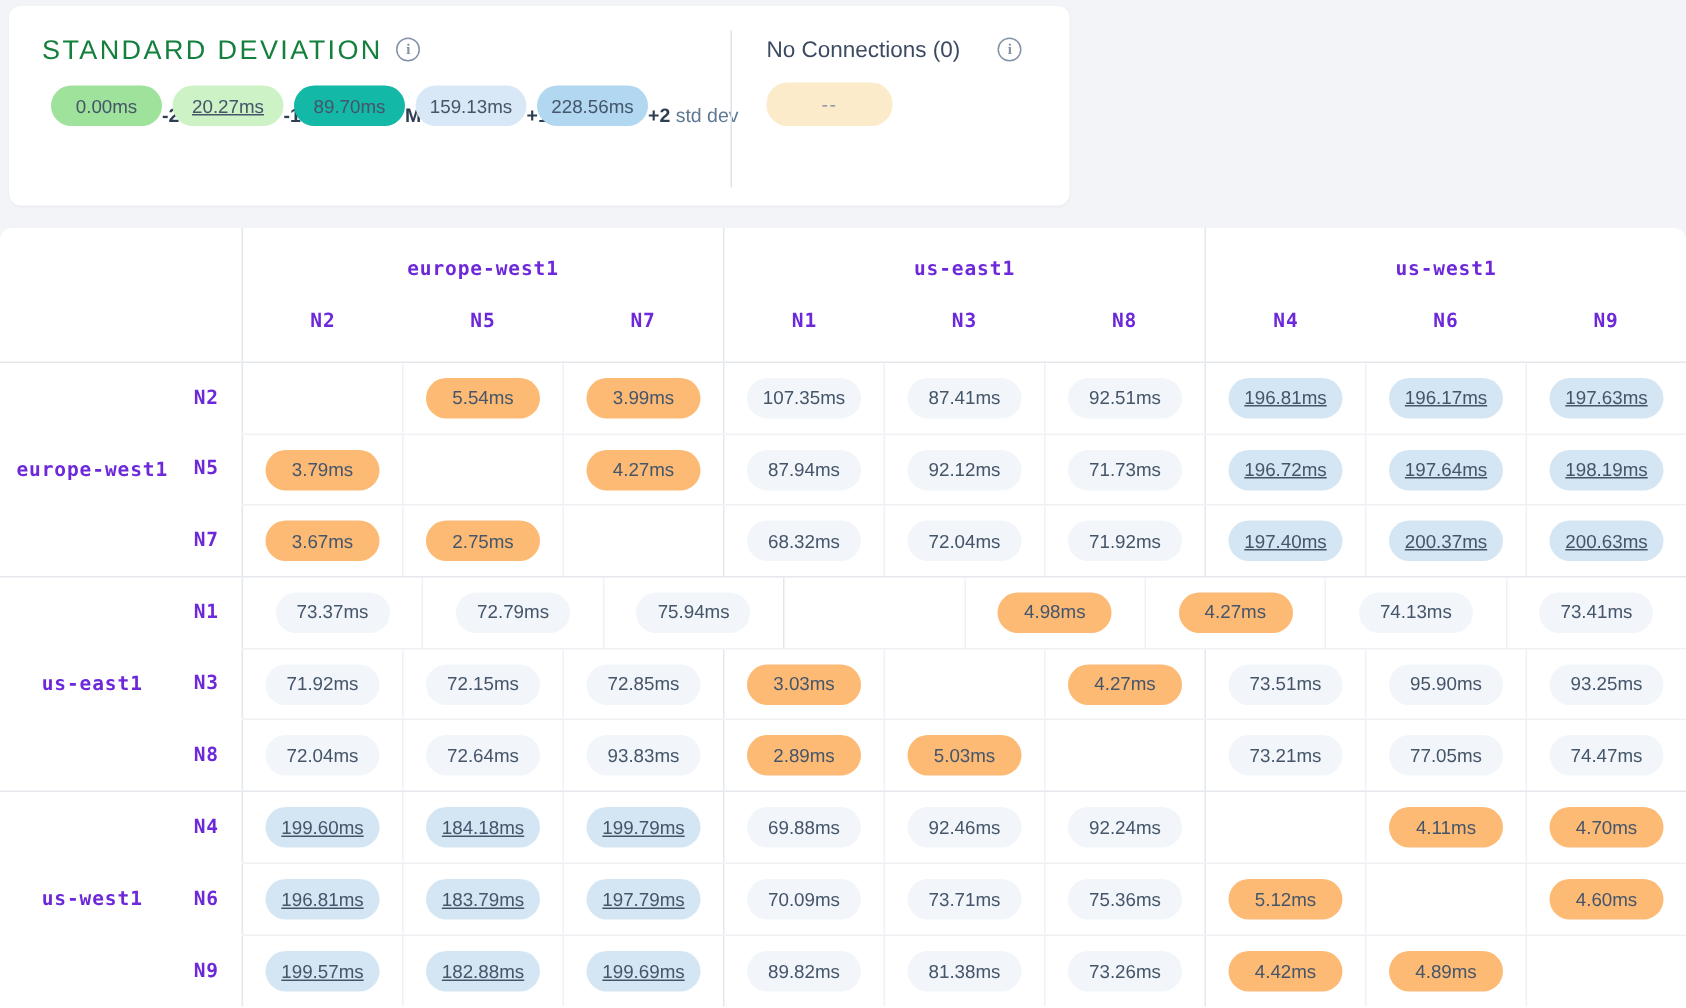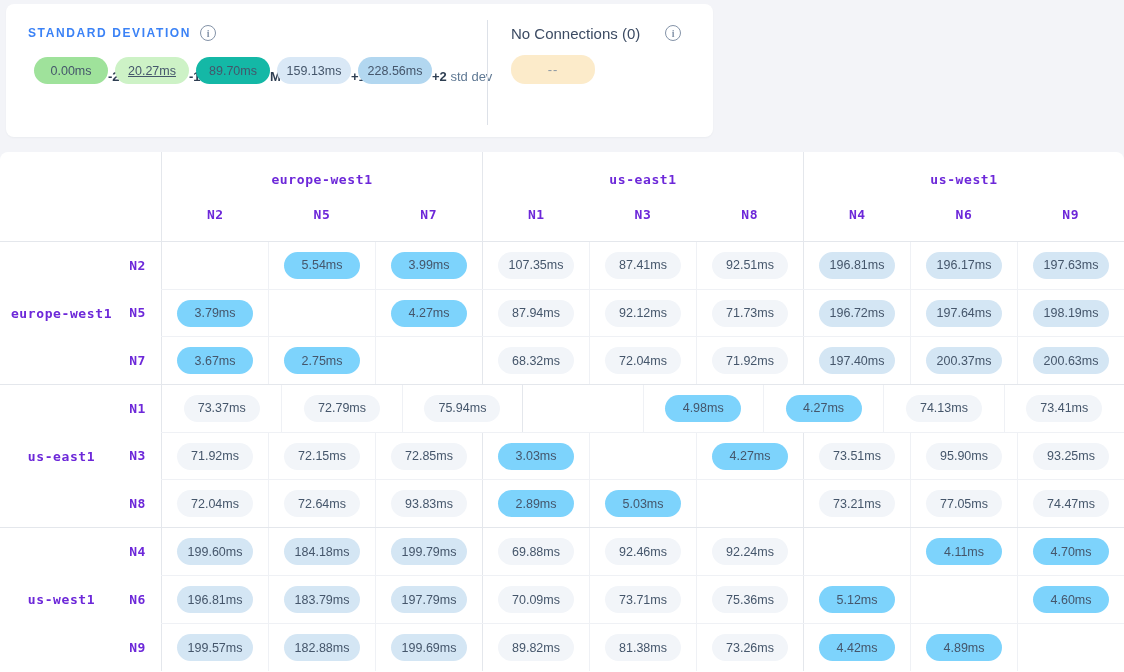--- a/index.html
+++ b/index.html
@@ -5,22 +5,22 @@
   * { margin:0; padding:0; box-sizing:border-box; }
   html,body { width:1124px; height:672px; overflow:hidden;
     background:#f3f4f8; font-family:"Liberation Sans", sans-serif; }
 
   
   .legend-card { position:absolute; left:6px; top:4px; width:707px; height:133px;
     background:#ffffff; border-radius:8px; display:flex;
     box-shadow:0 1px 2px rgba(30,40,60,0.04); }
   .legend-left { width:481px; padding:20px 0 0 22px; }
   .legend-title-row { display:flex; align-items:center; gap:9px; height:18px; }
-  .legend-title { font-size:12px; font-weight:bold; letter-spacing:1.6px;
-    color:#3b82f6; }
+  .legend-title { font-size:18px; font-weight:normal; letter-spacing:1.6px;
+    color:#15803d; }
   .info-icon { width:16px; height:16px; border:1.5px solid #8493a8; border-radius:50%;
     color:#8493a8; font-size:10px; font-weight:bold; display:inline-flex;
     align-items:center; justify-content:center; cursor:pointer; flex:0 0 auto;
     font-family:"Liberation Serif", serif; }
   .stops { display:flex; gap:7px; margin-top:15px; margin-left:6px; }
   .stop { width:74px; display:flex; align-items:center; }
   .pill { display:inline-flex; align-items:center; justify-content:center;
     height:27px; min-width:74px; padding:0 10px; border-radius:14px;
     font-size:12.5px; color:#45566b; white-space:nowrap; }
   .stop .pill { width:100%; }
@@ -60,23 +60,23 @@
     display:flex; align-items:center; justify-content:center; }
   .mx-rownode { flex:1; display:flex; align-items:center;
     justify-content:flex-end; padding-right:15px; }
   .mx-body { flex:1; display:flex; flex-direction:column; }
   .mx-row { flex:1; display:flex; border-top:1px solid #eff1f5; }
   .mx-row:first-child { border-top:none; }
   .mx-cell { flex:1; display:flex; align-items:center; justify-content:center;
     border-left:1px solid #eff1f5; }
   .mx-cell.mx-groupsep { border-left:1px solid #e4e7ec; }
   .mx-cell .pill { min-width:76px; cursor:default; }
-  .tone-green { background:#7dd3fc; }
+  .tone-green { background:#fdba74; }
   .tone-gray  { background:#f2f5f9; }
-  .tone-blue  { background:#d4e6f4; }
+  .tone-blue  { background:#d4e6f4;text-decoration:underline; }
 </style>
 </head>
 <body>
 
 <div class="legend-card">
   <div class="legend-left">
     <div class="legend-title-row">
       <span class="legend-title">STANDARD DEVIATION</span>
       <span class="info-icon">i</span>
     </div>

